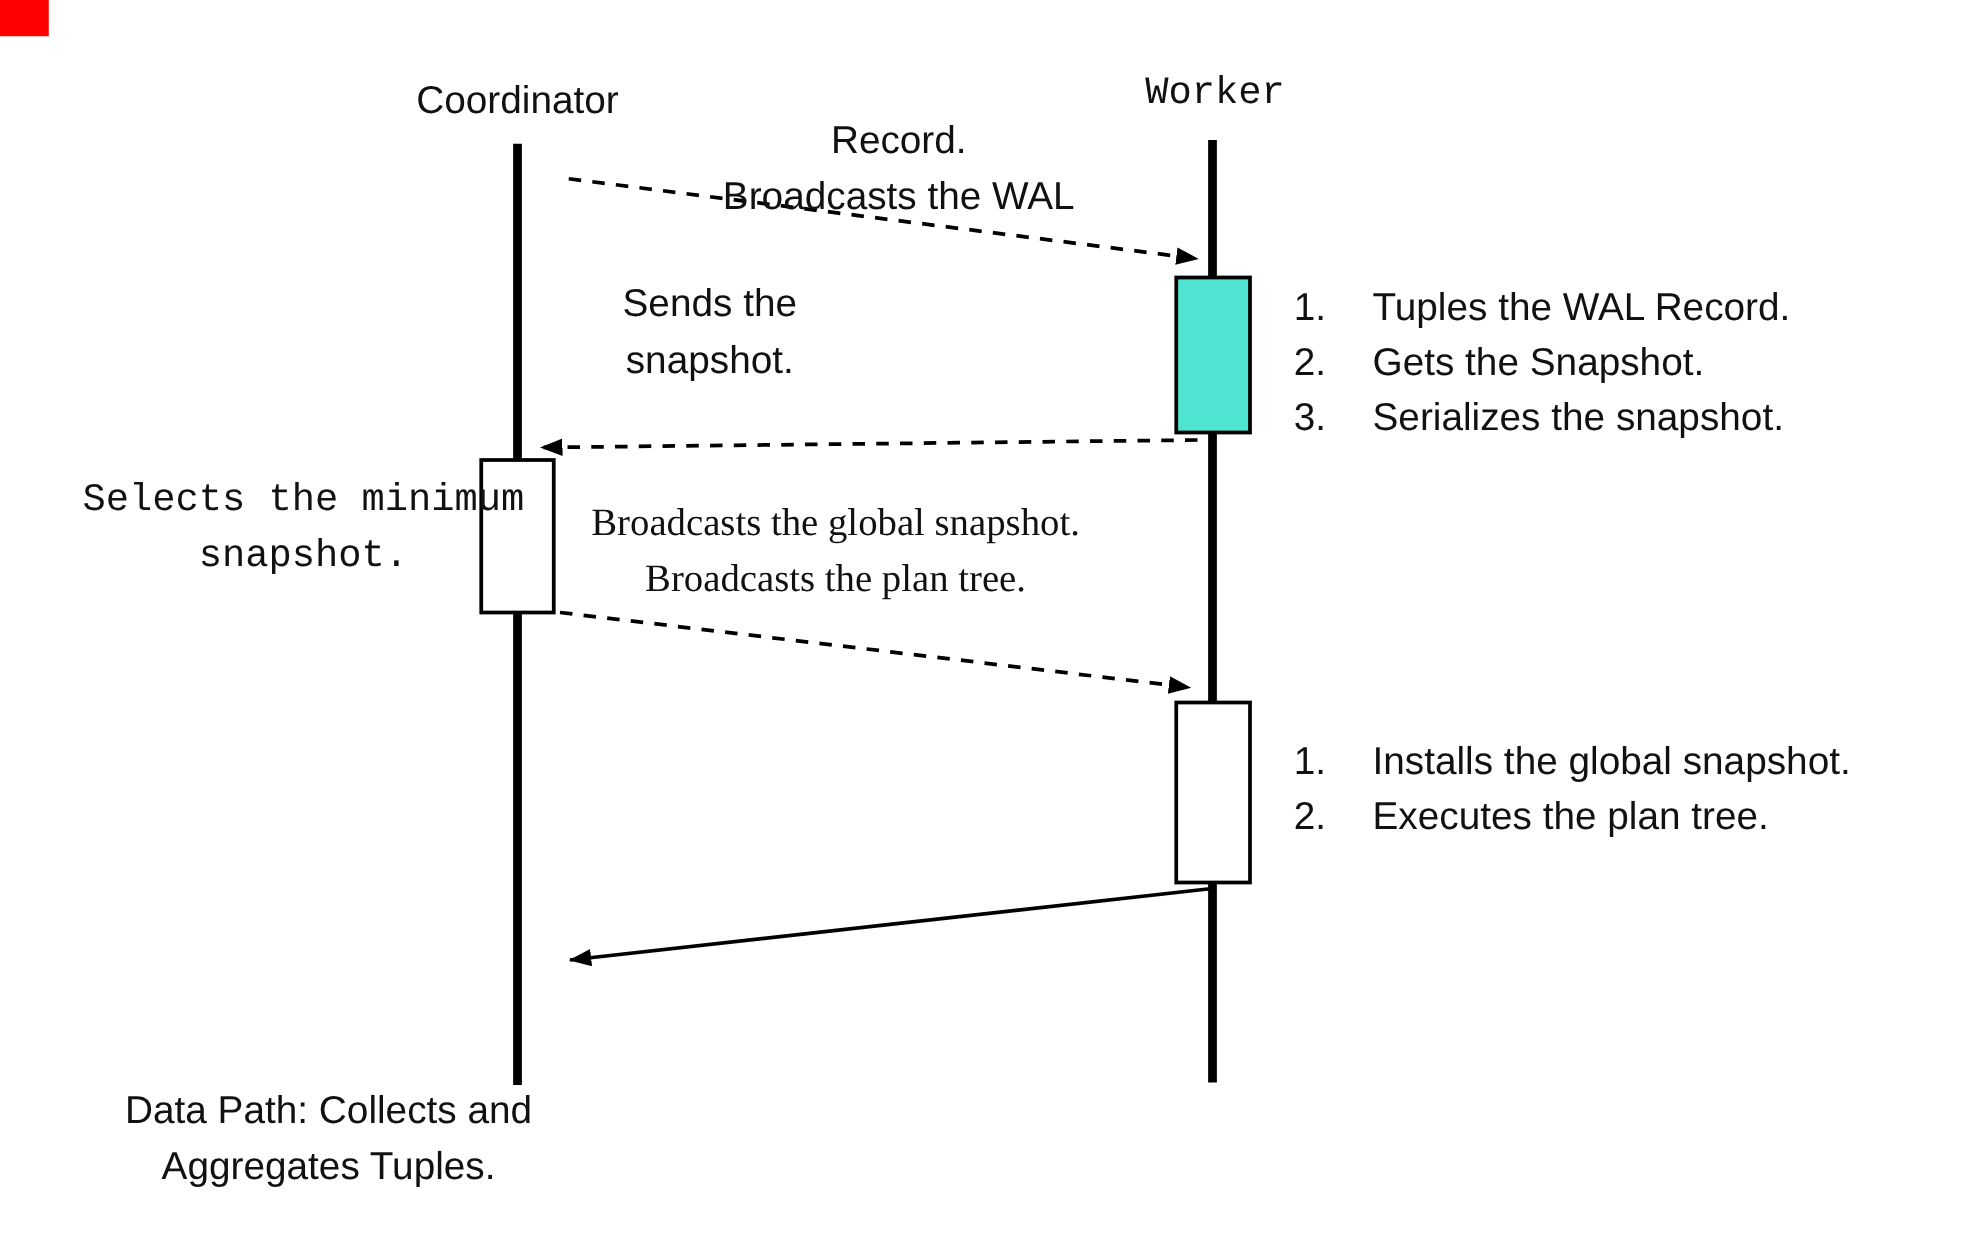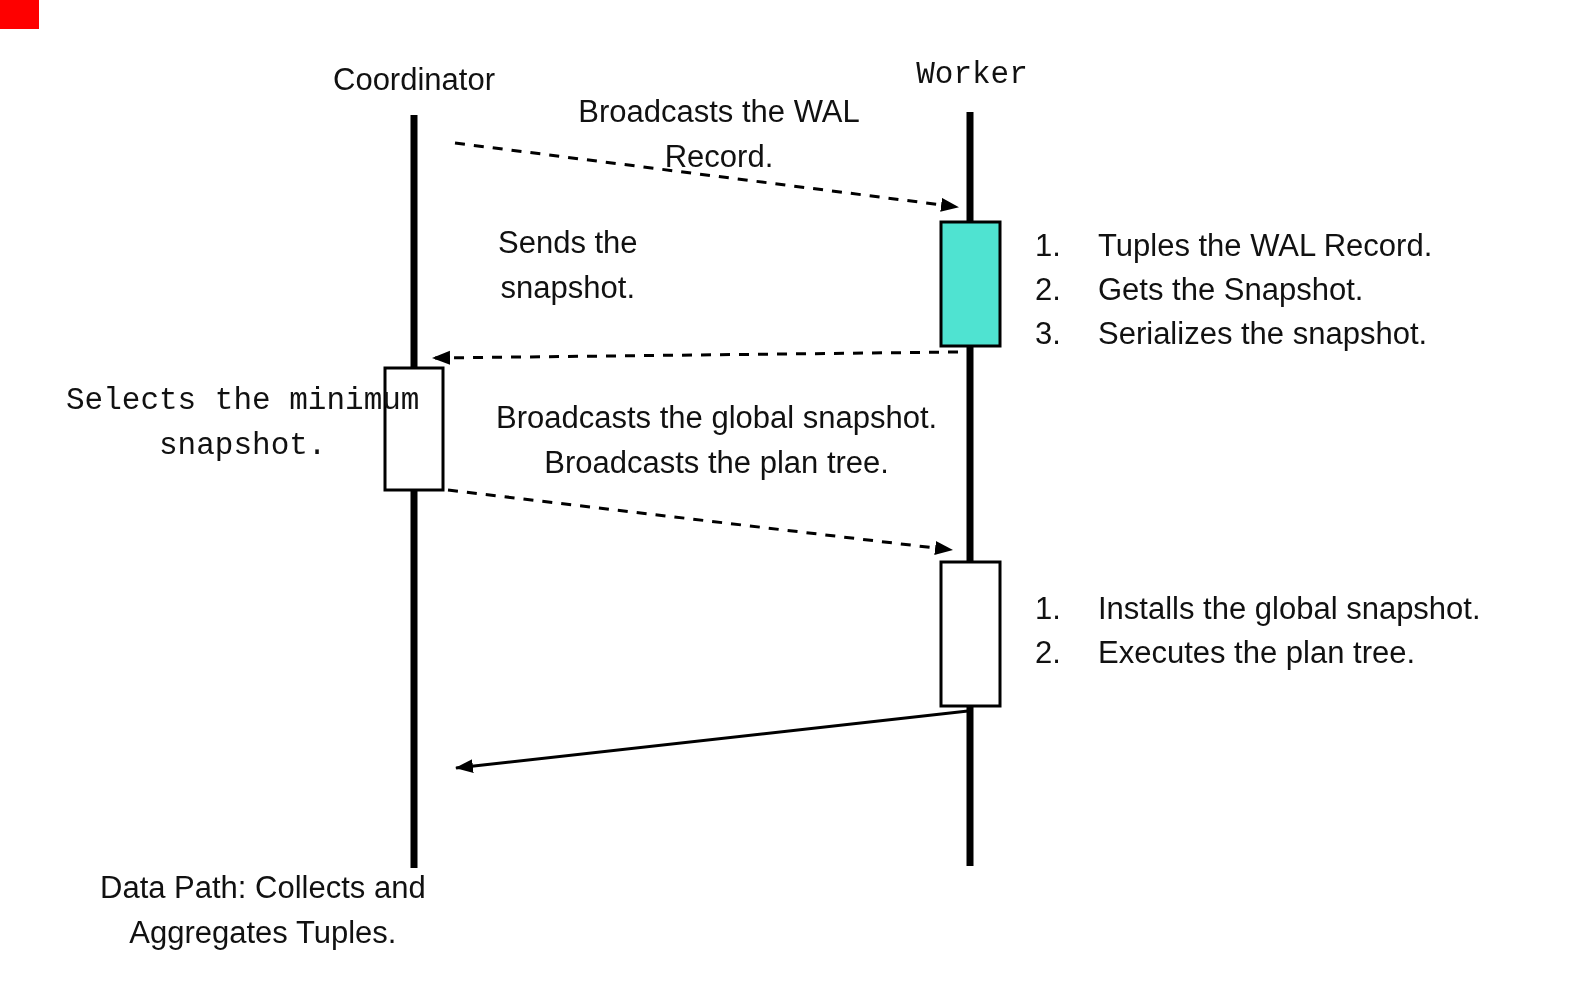--- a/index.html
+++ b/index.html
@@ -62,22 +62,22 @@
     <rect x="385" y="368" width="58" height="122" stroke="#000000" stroke-width="3" fill="#ffffff"></rect>
 
     <rect x="941" y="562" width="59" height="144" stroke="#000000" stroke-width="3" fill="#ffffff"></rect>
   </svg>
 
   <div class="txt center" style="left:303px; top:57px; width:222px;">Coordinator</div>
 
   <div class="txt center" style="left:872px; top:52px; width:200px;font-family:Liberation Mono, monospace;">Worker</div>
 
   <div class="txt center" style="left:519px; top:89px; width:400px;">
+    <div>Record.</div>
     <div>Broadcasts the WAL</div>
-    <div>Record.</div>
   </div>
 
   <div class="txt" style="left:498px; top:220px;">
     <div>Sends the</div>
     <div>snapshot.</div>
   </div>
 
   <div class="steps" style="left:1035px; top:224px;">
     <div class="step">
       <span class="num">1.</span>
@@ -91,21 +91,21 @@
       <span class="num">3.</span>
       <span>Serializes the snapshot.</span>
     </div>
   </div>
 
   <div class="txt" style="left:66px; top:378px;font-family:Liberation Mono, monospace;">
     <div>Selects the minimum</div>
     <div>snapshot.</div>
   </div>
 
-  <div class="txt" style="left:496px; top:395px;">
+  <div class="txt" style="left:473px; top:395px;font-family:Liberation Serif, serif;">
     <div>Broadcasts the global snapshot.</div>
     <div>Broadcasts the plan tree.</div>
   </div>
 
   <div class="steps" style="left:1035px; top:587px;">
     <div class="step">
       <span class="num">1.</span>
       <span>Installs the global snapshot.</span>
     </div>
     <div class="step">

